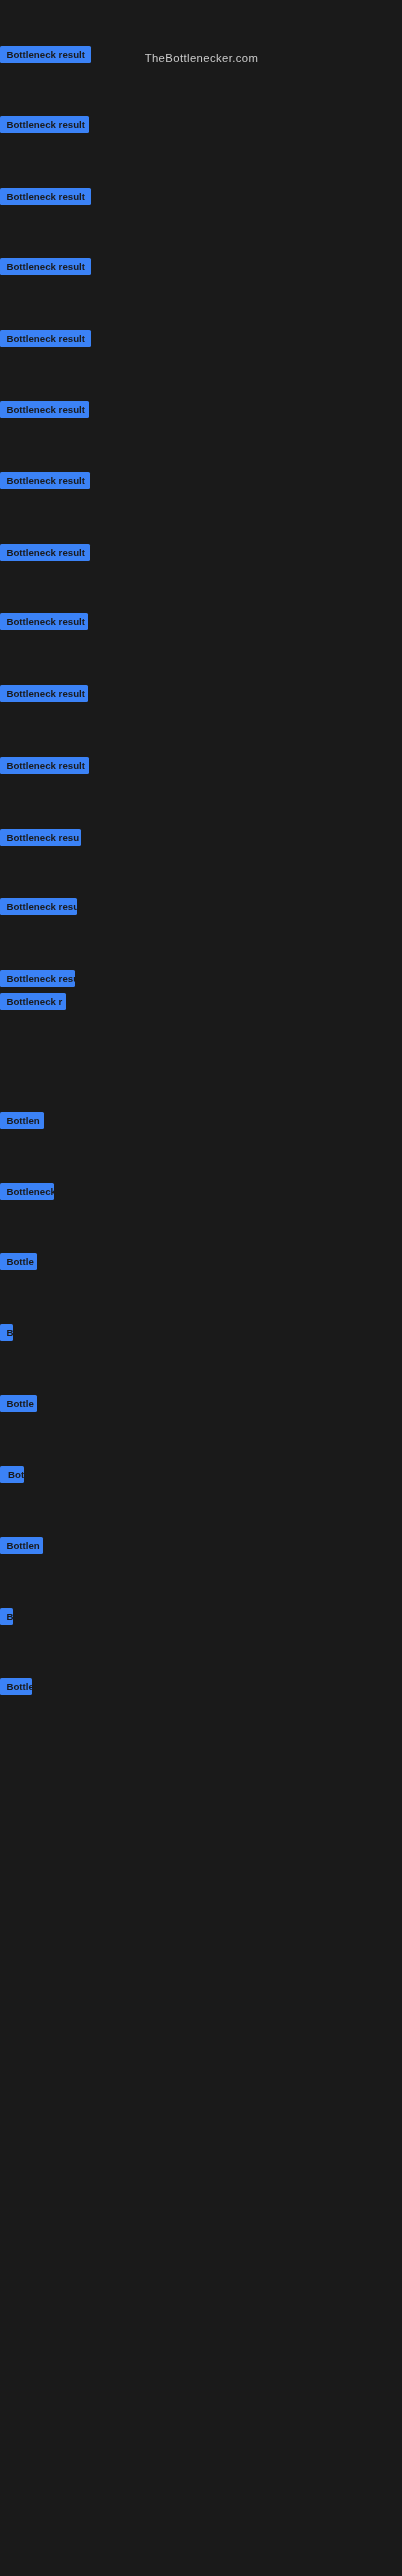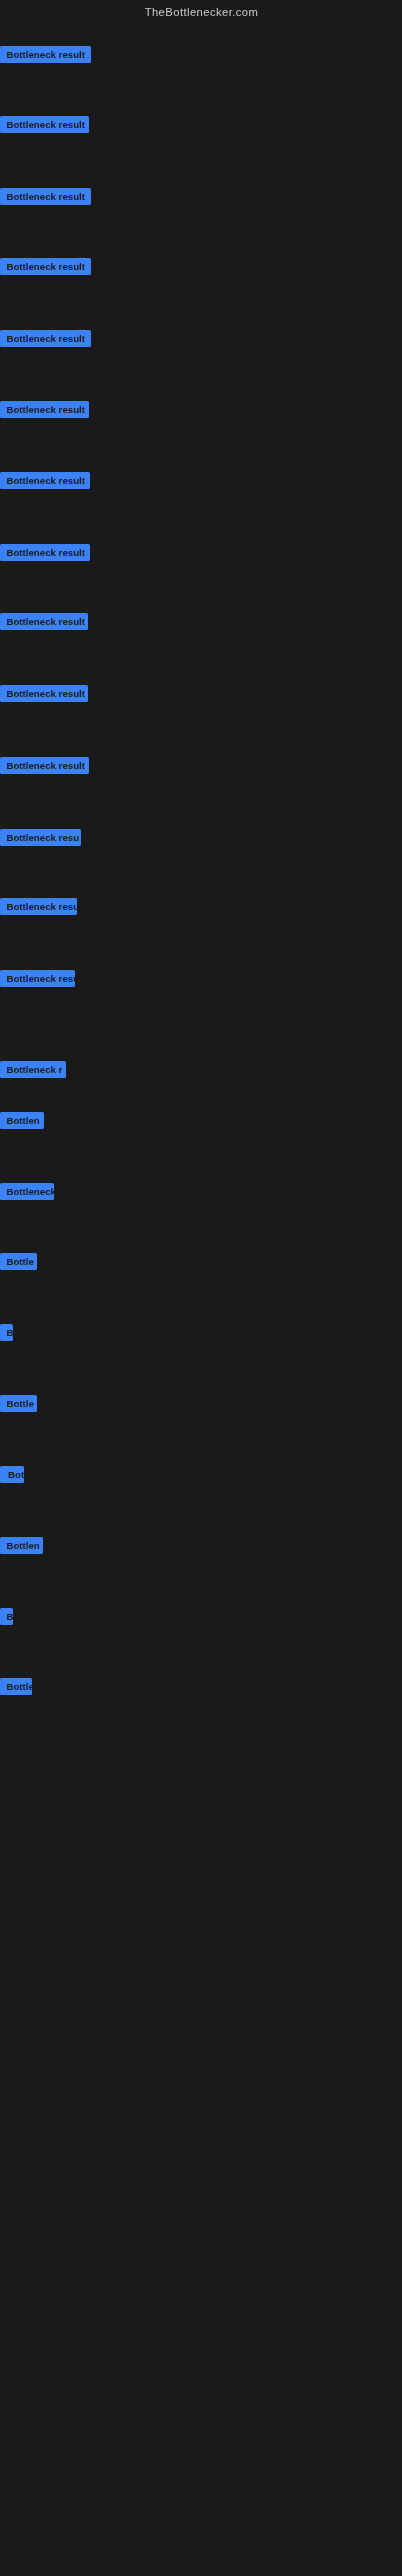--- a/index.html
+++ b/index.html
@@ -15,20 +15,21 @@
       font-family: Arial, sans-serif;
       position: relative;
     }
 
     .site-header {
       text-align: center;
       padding: 6.4px 0 3.2px 0;
       color: #cccccc;
       font-size: 11.3px;
       letter-spacing: 0.4px;
+      margin-top: 46px;
     }
 
     .bottleneck-badge {
       display: inline-block;
       background-color: #3b82f6;
       color: #1a1a1a;
       font-size: 9.7px;
       font-weight: bold;
       padding: 3.2px 6.4px;
       border-radius: 1.6px;
@@ -53,21 +54,21 @@
     <div class="bottleneck-badge" style="top: 330px; max-width: 93px;">Bottleneck result</div>
     <div class="bottleneck-badge" style="top: 401px; max-width: 89px;">Bottleneck result</div>
     <div class="bottleneck-badge" style="top: 472px; max-width: 90px;">Bottleneck result</div>
     <div class="bottleneck-badge" style="top: 544px; max-width: 90px;">Bottleneck result</div>
     <div class="bottleneck-badge" style="top: 613px; max-width: 88px;">Bottleneck result</div>
     <div class="bottleneck-badge" style="top: 685px; max-width: 88px;">Bottleneck result</div>
     <div class="bottleneck-badge" style="top: 757px; max-width: 89px;">Bottleneck result</div>
     <div class="bottleneck-badge" style="top: 829px; max-width: 81px;">Bottleneck resu</div>
     <div class="bottleneck-badge" style="top: 898px; max-width: 77px;">Bottleneck resu</div>
     <div class="bottleneck-badge" style="top: 970px; max-width: 75px;">Bottleneck resu</div>
-    <div class="bottleneck-badge" style="top: 1061px; max-width: 66px;">Bottleneck r</div>
+    <div class="bottleneck-badge" style="top: 993px; max-width: 66px;">Bottleneck r</div>
     <div class="bottleneck-badge" style="top: 1112px; max-width: 44px;">Bottlen</div>
     <div class="bottleneck-badge" style="top: 1183px; max-width: 54px; text-align: right;">Bottleneck</div>
     <div class="bottleneck-badge" style="top: 1253px; max-width: 37px;">Bottle</div>
     <div class="bottleneck-badge" style="top: 1324px; max-width: 13px;">B</div>
     <div class="bottleneck-badge" style="top: 1395px; max-width: 37px;">Bottle</div>
     <div class="bottleneck-badge" style="top: 1466px; max-width: 24px; padding-left: 8px;">Bot</div>
     <div class="bottleneck-badge" style="top: 1537px; max-width: 43px;">Bottlen</div>
     <div class="bottleneck-badge" style="top: 1608px; max-width: 11.3px;">B</div>
     <div class="bottleneck-badge" style="top: 1678px; max-width: 32px;">Bottle</div>
   </div>

